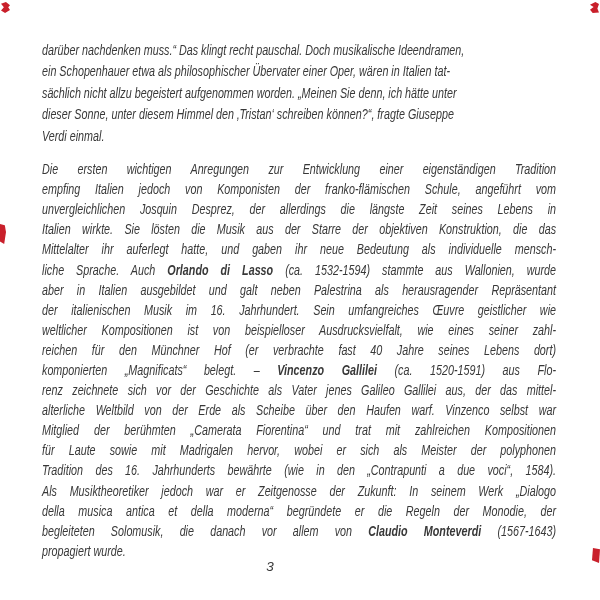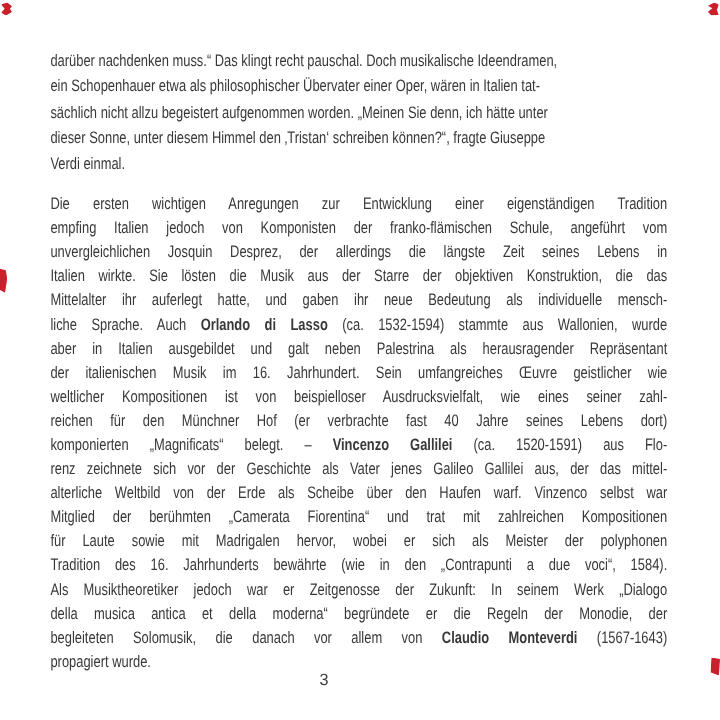--- a/index.html
+++ b/index.html
@@ -6,20 +6,21 @@
   body {
     width: 600px; height: 600px;
     background: #ffffff;
     position: relative;
     overflow: hidden;
     font-family: "Liberation Sans", sans-serif;
   }
   .page {
     position: absolute; inset: 0;
     background: #ffffff;
+    font-style: italic;
   }
   .text-block {
     position: absolute;
     left: 42px; top: 40px;
     width: 514px;
     color: #383838;
   }
   .para {
     width: 659px;                 
     transform: scaleX(0.78);

